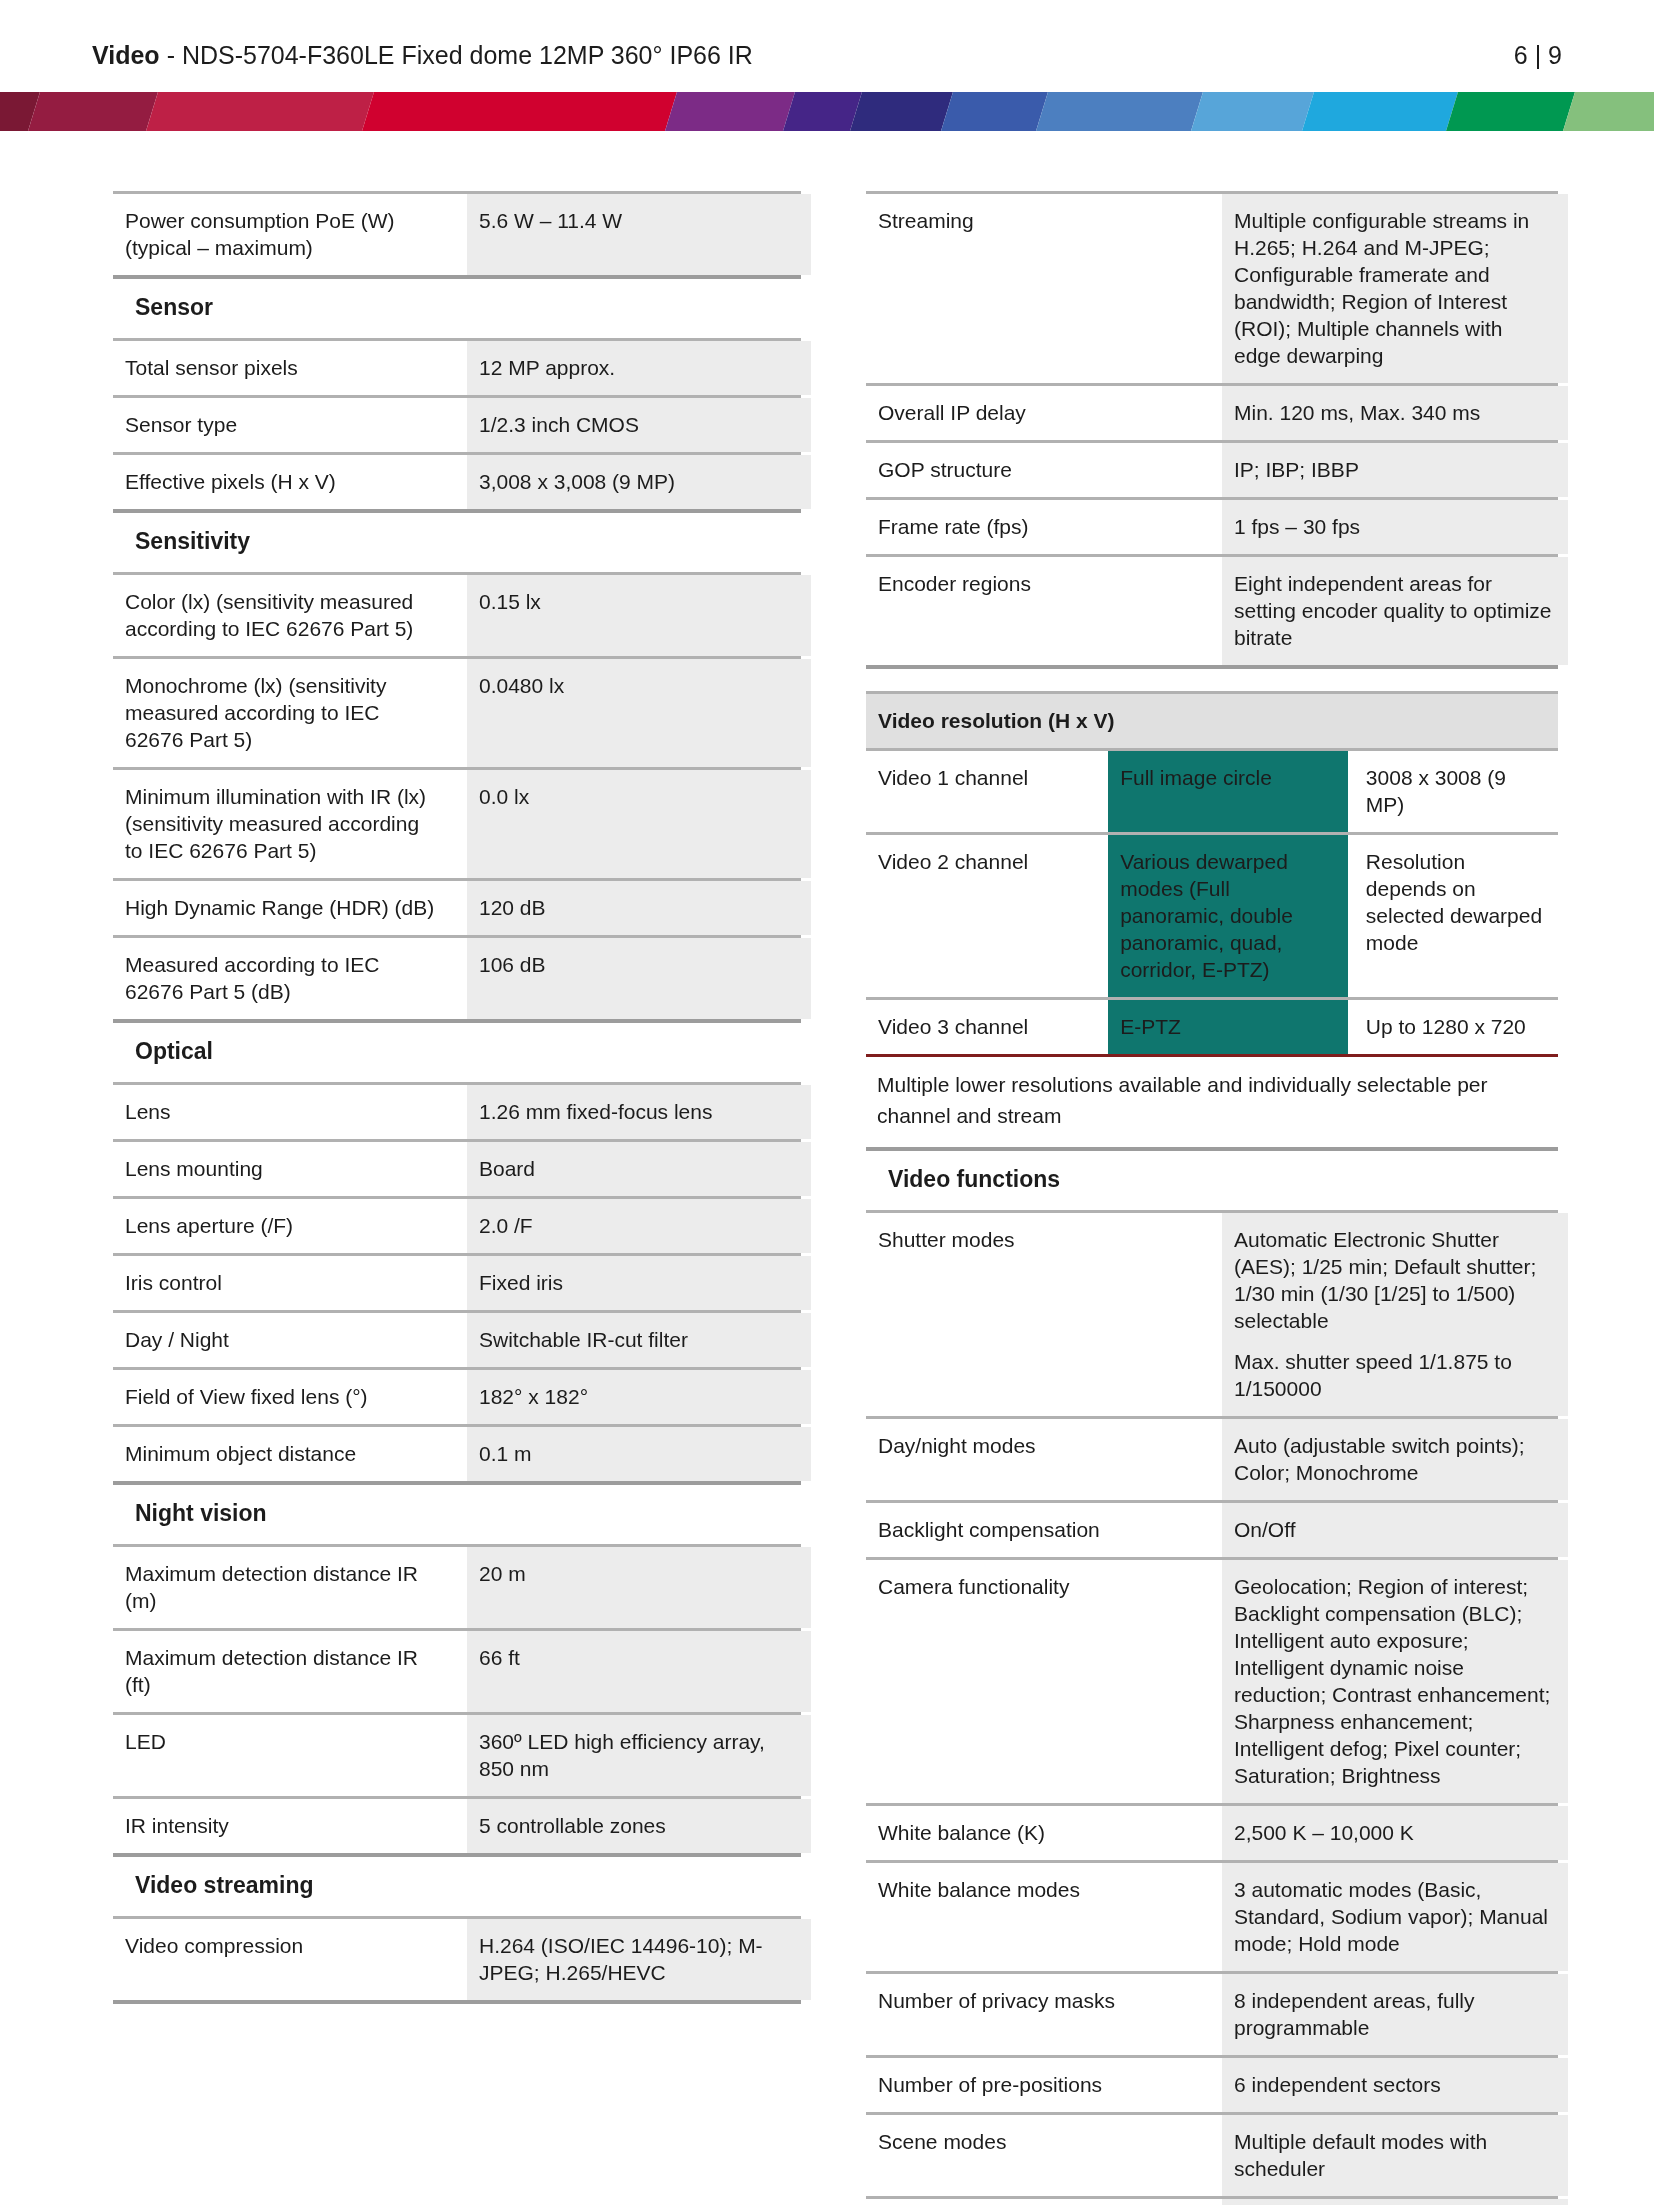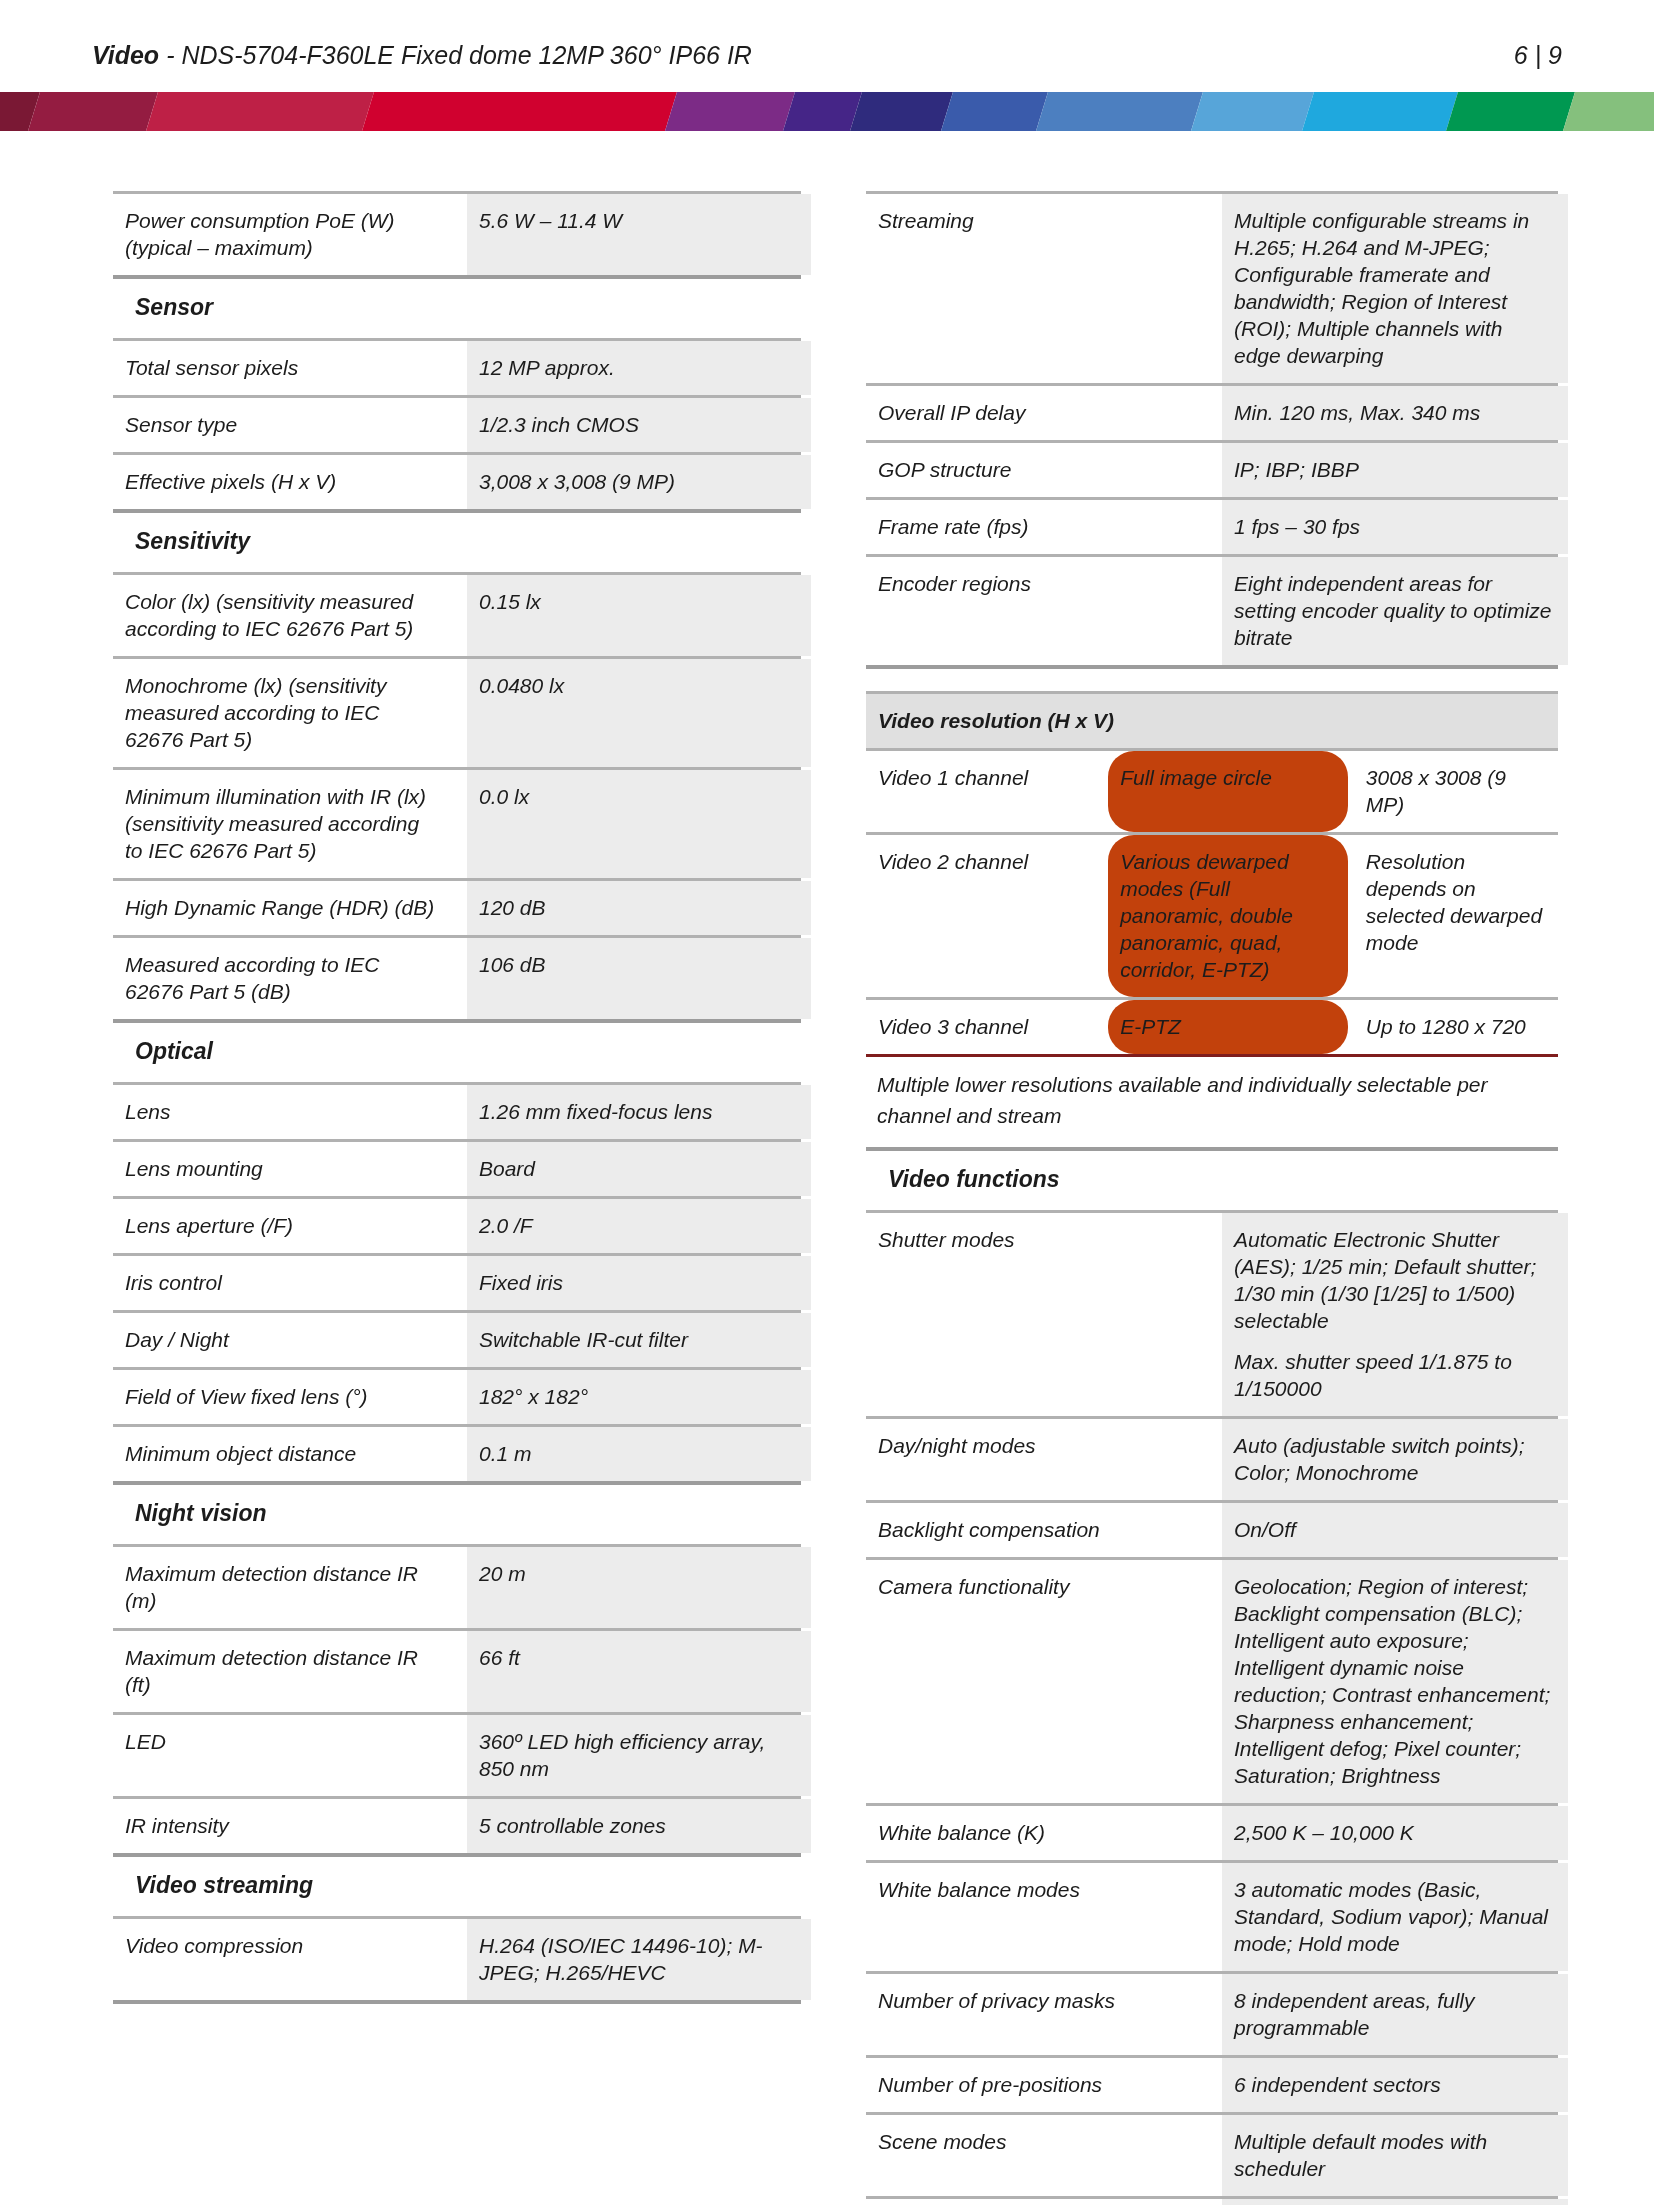--- a/index.html
+++ b/index.html
@@ -1,17 +1,17 @@
 <!DOCTYPE html>
 <html><head>
 <meta charset="utf-8">
 <style>
   html,body{margin:0;padding:0;background:#ffffff;}
   body{font-family:"Liberation Sans", sans-serif;color:#1c1c1c;}
-  .page{position:relative;width:1654px;height:2205px;background:#fff;overflow:hidden;font-style:italic;}
+  .page{position:relative;width:1654px;height:2205px;background:#fff;overflow:hidden;}
 
   
   .doc-header{
     height:92px;box-sizing:border-box;
     display:flex;justify-content:space-between;align-items:flex-end;
     padding:0 92px 22px 92px;
     font-size:25px;line-height:29px;
   }
   .doc-title .cat{font-weight:bold;}
   .doc-title .rest{margin-left:7px;}
@@ -37,21 +37,21 @@
   .vp{margin:0;padding:0;}
   .vp + .vp{margin-top:14px;}
 
   
   .res-table{margin-top:22px;border-bottom:3px solid #7f1d1d;}
   .res-header{border-top:3px solid #b1b1b1;background:#e0e0e0;font-weight:bold;
     font-size:21px;line-height:27px;padding:13px 12px 14px 12px;}
   .res-row{display:flex;border-top:3px solid #b1b1b1;}
   .res-c{padding:13px 12px 14px 12px;}
   .res-c1{flex:0 0 calc(35% - 6px);}
-  .res-c2{flex:0 0 calc(35.5% - 6px);margin-left:6px;background:#c2410c;border-radius:26px;}
+  .res-c2{flex:0 0 calc(35.5% - 6px);margin-left:6px;background:#0f766e;}
   .res-c3{flex:1 1 auto;margin-left:6px;}
   .table-footnote{border-bottom:4px solid #9c9c9c;font-size:21px;line-height:31px;
     padding:12px 4px 16px 11px;}
 </style>
 </head>
 <body>
 
 <div class="page">
 
   <div class="doc-header">

